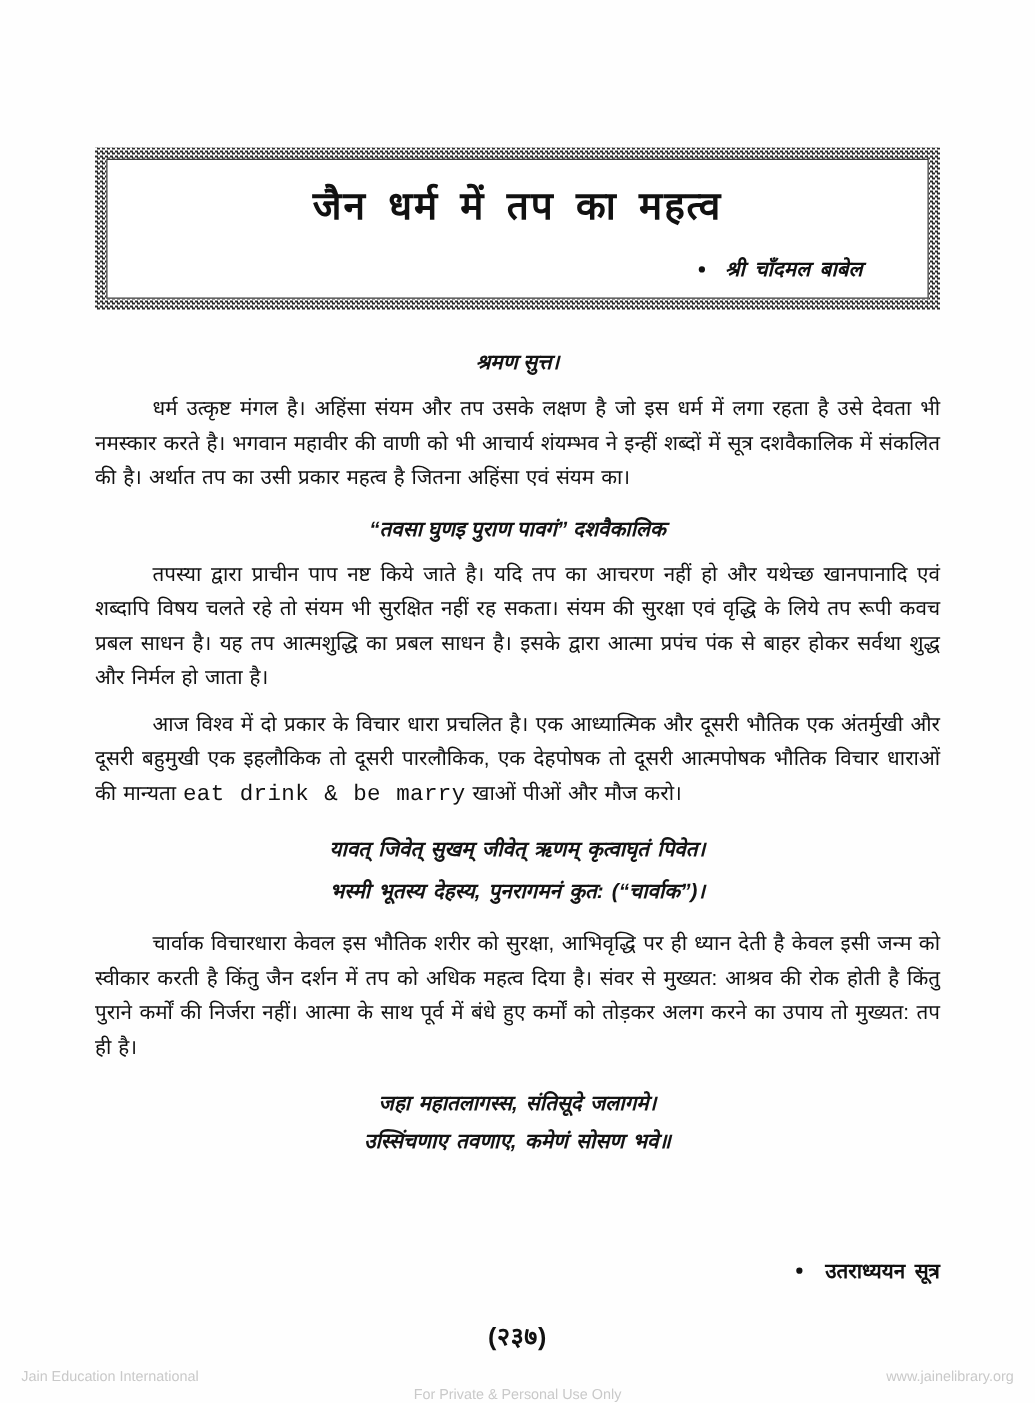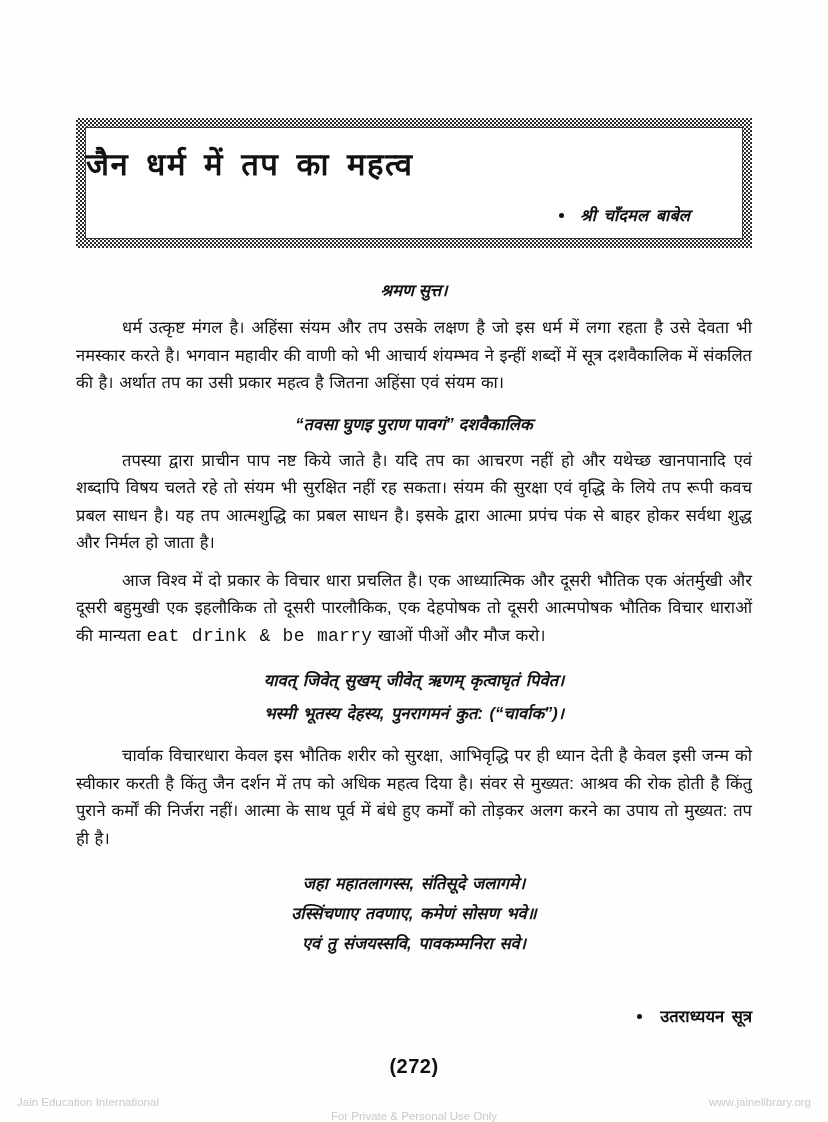--- a/index.html
+++ b/index.html
@@ -45,20 +45,21 @@
     bottom: 9px;
     background: #ffffff;
     border: 1px solid #3a3a3a;
     box-sizing: border-box;
   }
   .title-text {
     position: absolute;
     left: 0;
     right: 0;
     top: 14px;
+    text-align: center;
     font-family: "Liberation Sans", sans-serif;
     font-weight: 700;
     font-size: 31px;
     letter-spacing: 1.5px;
     color: #111111;
     word-spacing: 7px;
   }
   .author-line {
     position: absolute;
     right: 52px;
@@ -238,30 +239,29 @@
       <span class="verse-line" style="line-height:34px;">भस्मी भूतस्य देहस्य, पुनरागमनं कुत: (“चार्वाक”)।</span>
     </div>
 
     <div class="sp-12"></div>
     <p class="para">चार्वाक विचारधारा केवल इस भौतिक  शरीर को सुरक्षा, आभिवृद्धि पर ही ध्यान देती है केवल इसी जन्म को स्वीकार करती है किंतु जैन दर्शन में तप को अधिक महत्व दिया है। संवर से मुख्यत: आश्रव की रोक होती है किंतु पुराने कर्मों की निर्जरा नहीं। आत्मा के साथ पूर्व में बंधे हुए कर्मों को तोड़कर अलग करने का उपाय तो मुख्यत: तप ही है।</p>
 
     <div class="sp-16"></div>
     <div class="verse">
       <span class="verse-line" style="line-height:30px;">जहा महातलागस्स, संतिसूदे जलागमे।</span>
       <span class="verse-line" style="line-height:30px;">उस्सिंचणाए तवणाए, कमेणं सोसण भवे॥</span>
-      <span class="verse-line" style="line-height:30px;">एवं तु संजयस्सवि, पावकम्मनिरा सवे।</span>
     </div>
 
   </div>
 
   <div class="source-attrib">
     <span class="source-bullet"></span><span>उतराध्ययन सूत्र</span>
   </div>
 
-  <div class="page-number">(272)</div>
+  <div class="page-number">(२३७)</div>
 
   <div class="footer">
     <span class="footer-left">Jain Education International</span>
     <span class="footer-center">For Private &amp; Personal Use Only</span>
     <span class="footer-right">www.jainelibrary.org</span>
   </div>
 
 </div>
 
 </body></html>

